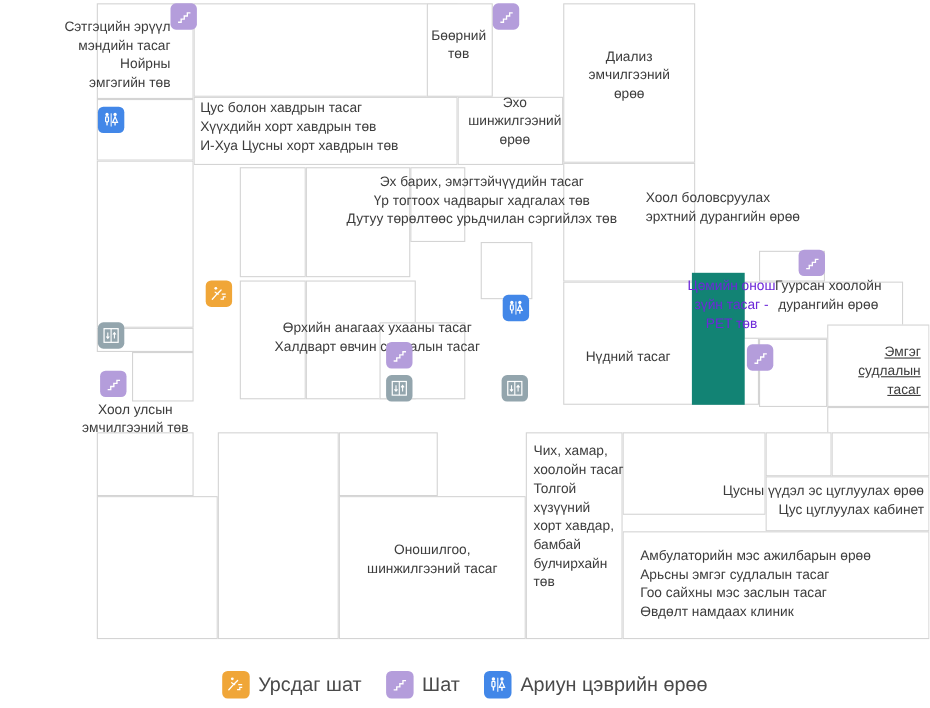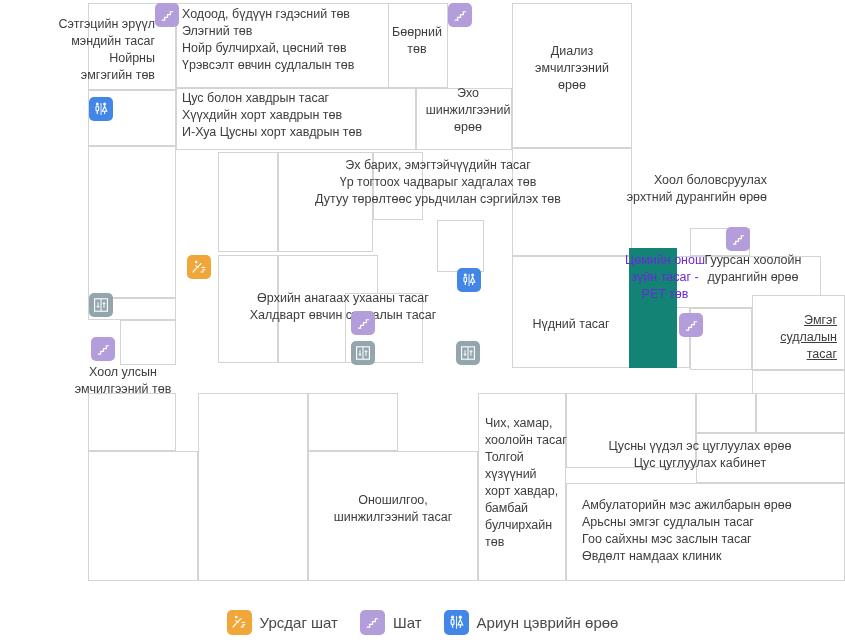--- a/index.html
+++ b/index.html
@@ -97,21 +97,21 @@
   .legend-chip {
     width: 25px;
     height: 25px;
     border-radius: 5px;
     display: flex;
     align-items: center;
     justify-content: center;
     flex: 0 0 auto;
   }
   .legend-text {
-    font-size: 15px;
+    font-size: 18px;
     color: #4a4a4a;
     white-space: nowrap;
   }
   .legend-item + .legend-item { margin-left: 8px; }
 </style>
 </head>
 <body>
 
 <div id="map">
 
@@ -158,45 +158,41 @@
   <div class="room" style="left:696px; top:433px; width:149px; height:50px;"></div>
   <div class="room" style="left:566px; top:483px; width:279px; height:98px;"></div>
 
   <div class="highlight-fill" style="left:629px; top:248px; width:48px; height:120px;"></div>
 
   <div class="label rgt" style="left:10px; top:16px; width:145px;">Сэтгэцийн эрүүл
 мэндийн тасаг
 Нойрны
 эмгэгийн  төв</div>
 
-  <div class="label lft" style="left:182px; top:6px; width:230px;">Ходоод, бүдүүн гэдэсний төв
-Элэгний төв
-Нойр булчирхай, цөсний төв
-Үрэвсэлт өвчин судлалын төв</div>
 
   <div class="label lft" style="left:182px; top:90px; width:230px;">Цус болон хавдрын тасаг
 Хүүхдийн хорт хавдрын төв
 И-Хуа Цусны хорт хавдрын төв</div>
 
   <div class="label ctr" style="left:386px; top:24px; width:62px;">Бөөрний
 төв</div>
 
   <div class="label ctr" style="left:412px; top:85px; width:112px;">Эхо
 шинжилгээний
 өрөө</div>
 
   <div class="label ctr" style="left:512px; top:43px; width:120px;">Диализ
 эмчилгээний
 өрөө</div>
 
   <div class="label ctr" style="left:293px; top:157px; width:290px;">Эх барих, эмэгтэйчүүдийн тасаг
 Үр тогтоох чадварыг хадгалах төв
 Дутуу төрөлтөөс урьдчилан сэргийлэх төв</div>
 
-  <div class="label lft" style="left:587px; top:172px; width:180px;text-align:right;">Хоол боловсруулах
+  <div class="label lft" style="left:587px; top:172px; width:180px;">Хоол боловсруулах
 эрхтний дурангийн өрөө</div>
 
   <div class="label ctr" style="left:218px; top:270px; width:250px;margin-top:20px;">Өрхийн анагаах ухааны тасаг
 Халдварт өвчин судлалын тасаг</div>
 
   <div class="label ctr" style="left:512px; top:316px; width:118px;">Нүдний тасаг</div>
 
   <div class="label highlight" style="left:615px; top:252px; width:100px;">Цөмийн онош
 зүйн тасаг -
 PET төв</div>
@@ -207,30 +203,30 @@
   <div class="label rgt" style="left:745px; top:312px; width:92px;text-decoration:underline;">Эмгэг
 судлалын
 тасаг</div>
 
   <div class="label ctr" style="left:48px; top:364px; width:150px;">Хоол улсын
 эмчилгээний төв</div>
 
   <div class="label ctr" style="left:308px; top:492px; width:170px;">Оношилгоо,
 шинжилгээний тасаг</div>
 
-  <div class="label lft" style="left:485px; top:415px; width:85px;">Чих, хамар,
+  <div class="label lft" style="left:485px; top:402px; width:85px;">Чих, хамар,
 хоолойн тасаг
 Толгой
 хүзүүний
 хорт хавдар,
 бамбай
 булчирхайн
 төв</div>
 
-  <div class="label rgt" style="left:560px; top:438px; width:280px;text-align:center;">Цусны үүдэл эс цуглуулах өрөө
+  <div class="label rgt" style="left:560px; top:438px; width:280px;">Цусны үүдэл эс цуглуулах өрөө
 Цус цуглуулах кабинет</div>
 
   <div class="label lft" style="left:582px; top:497px; width:270px;">Амбулаторийн мэс ажилбарын өрөө
 Арьсны эмгэг судлалын тасаг
 Гоо сайхны мэс заслын тасаг
 Өвдөлт намдаах клиник</div>
 
   <div class="chip chip-restroom" style="left:89px; top:97px;">
     <svg width="16" height="16" viewBox="0 0 16 16" aria-hidden="true">
       <circle cx="4.3" cy="3" r="1.5" fill="#fff"></circle>

